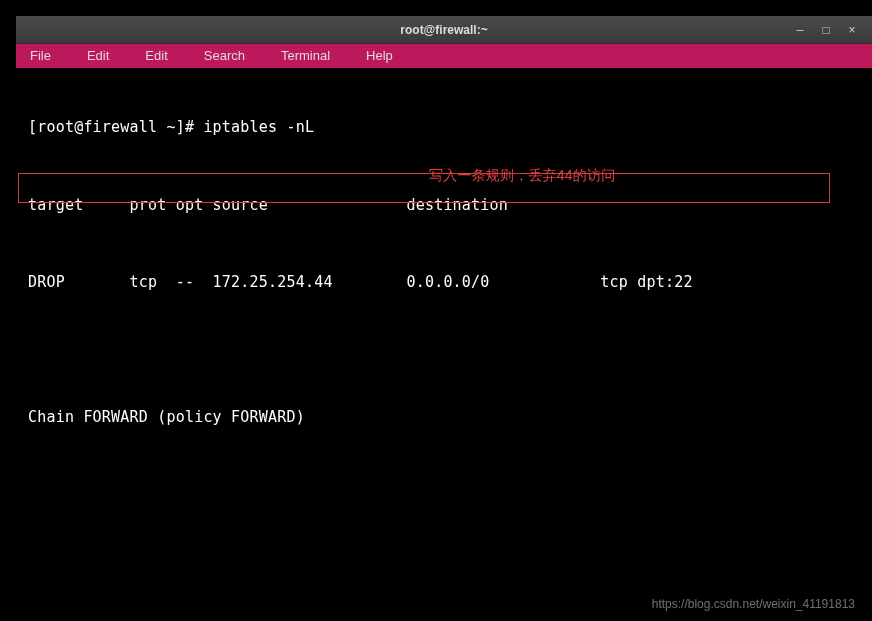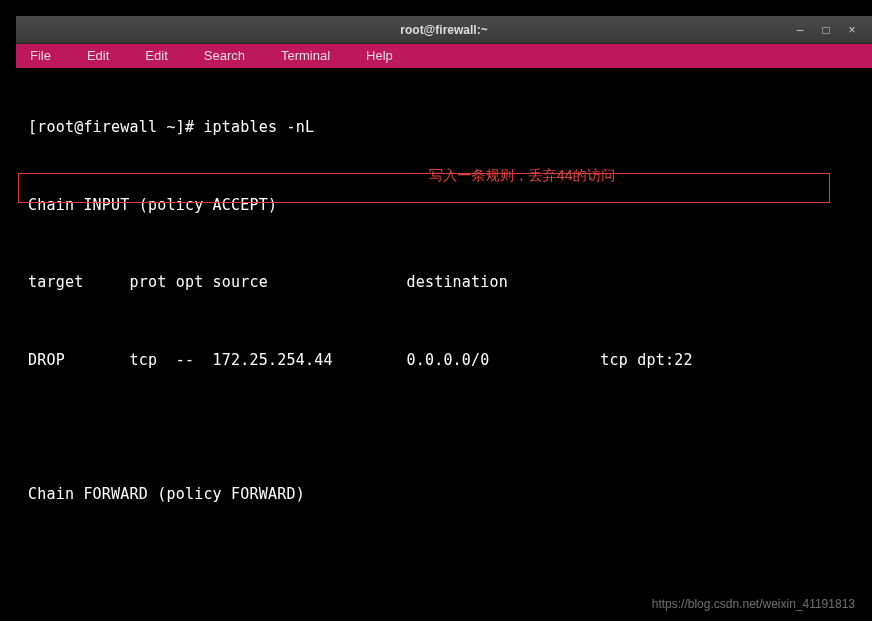--- a/index.html
+++ b/index.html
@@ -109,21 +109,20 @@
   <div class="menu-item">File</div>
   <div class="menu-item">Edit</div>
   <div class="menu-item">Edit</div>
   <div class="menu-item">Search</div>
   <div class="menu-item">Terminal</div>
   <div class="menu-item">Help</div>
 </div>
 
 <div class="terminal">
   <div class="term-line">[root@firewall ~]# iptables -nL</div>
-  <div class="term-line">Chain INPUT (policy ACCEPT)</div>
   <div class="term-line">target     prot opt source               destination</div>
   <div class="term-line">DROP       tcp  --  172.25.254.44        0.0.0.0/0            tcp dpt:22</div>
   <div class="term-line"></div>
   <div class="term-line">Chain FORWARD (policy FORWARD)</div>
   
   <div class="term-line"></div>
   
   
   
   

